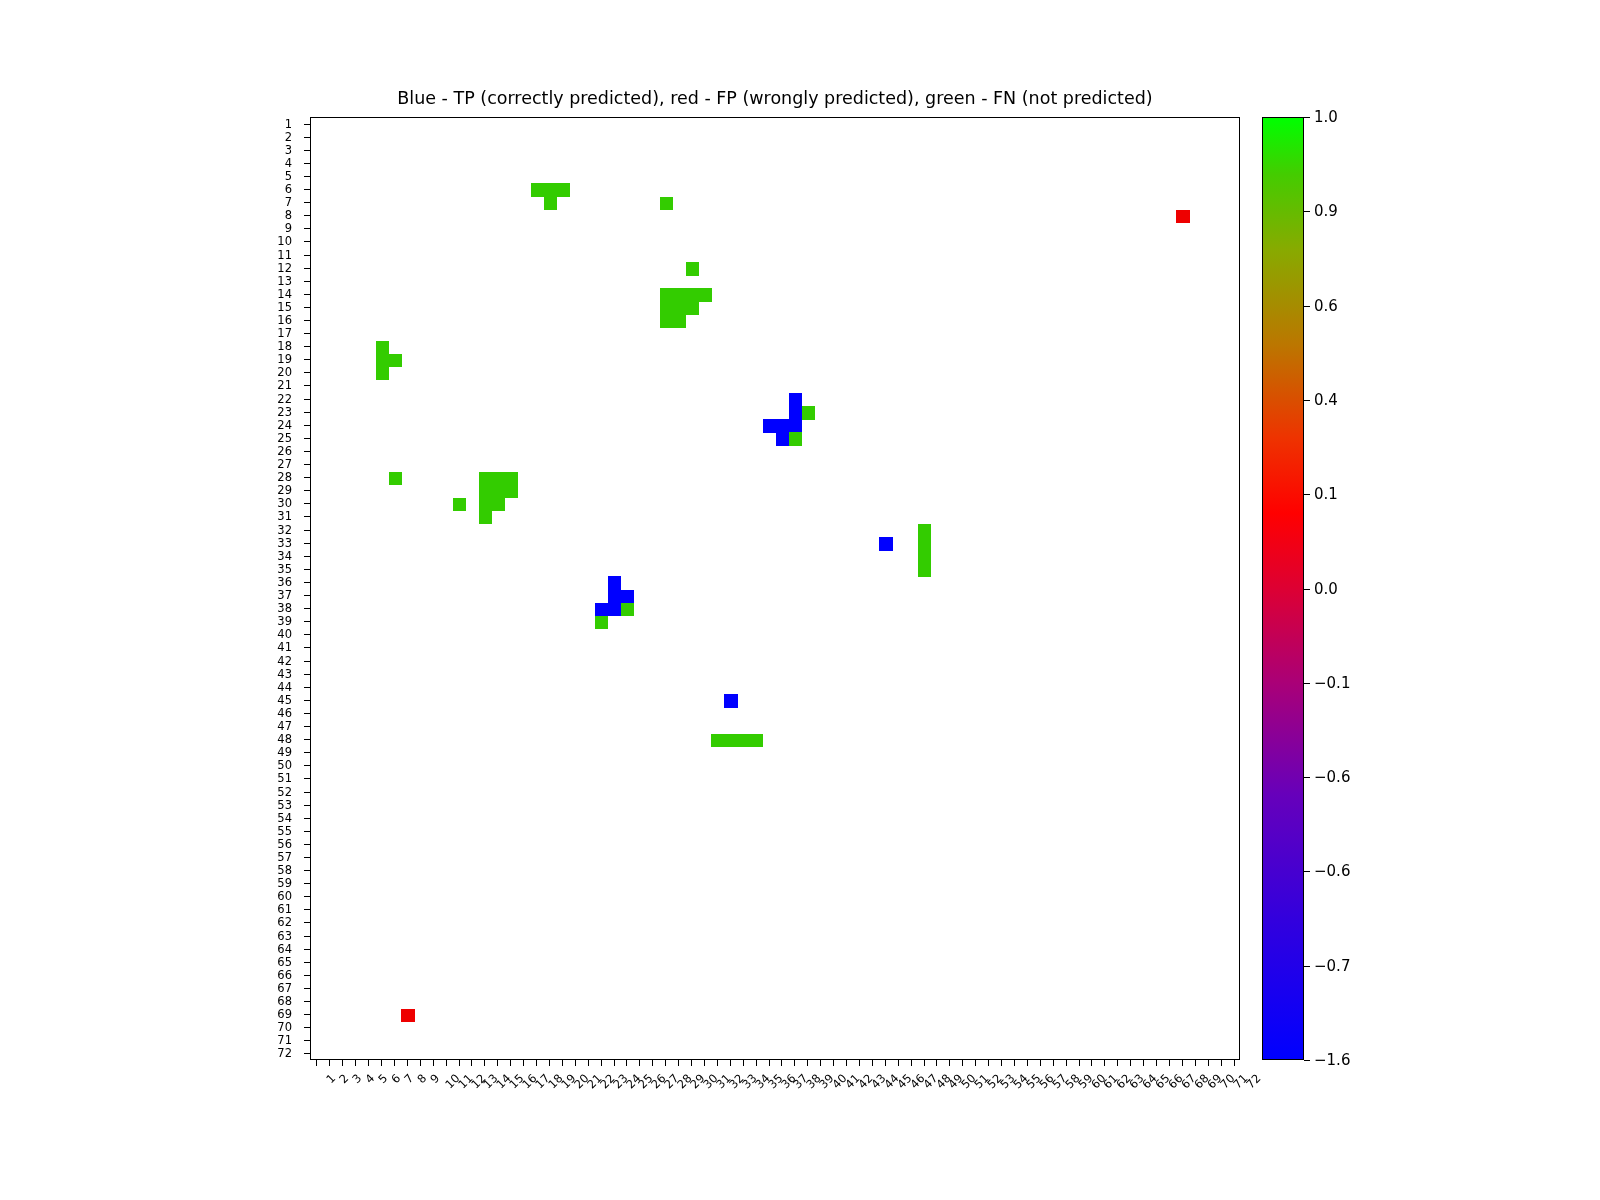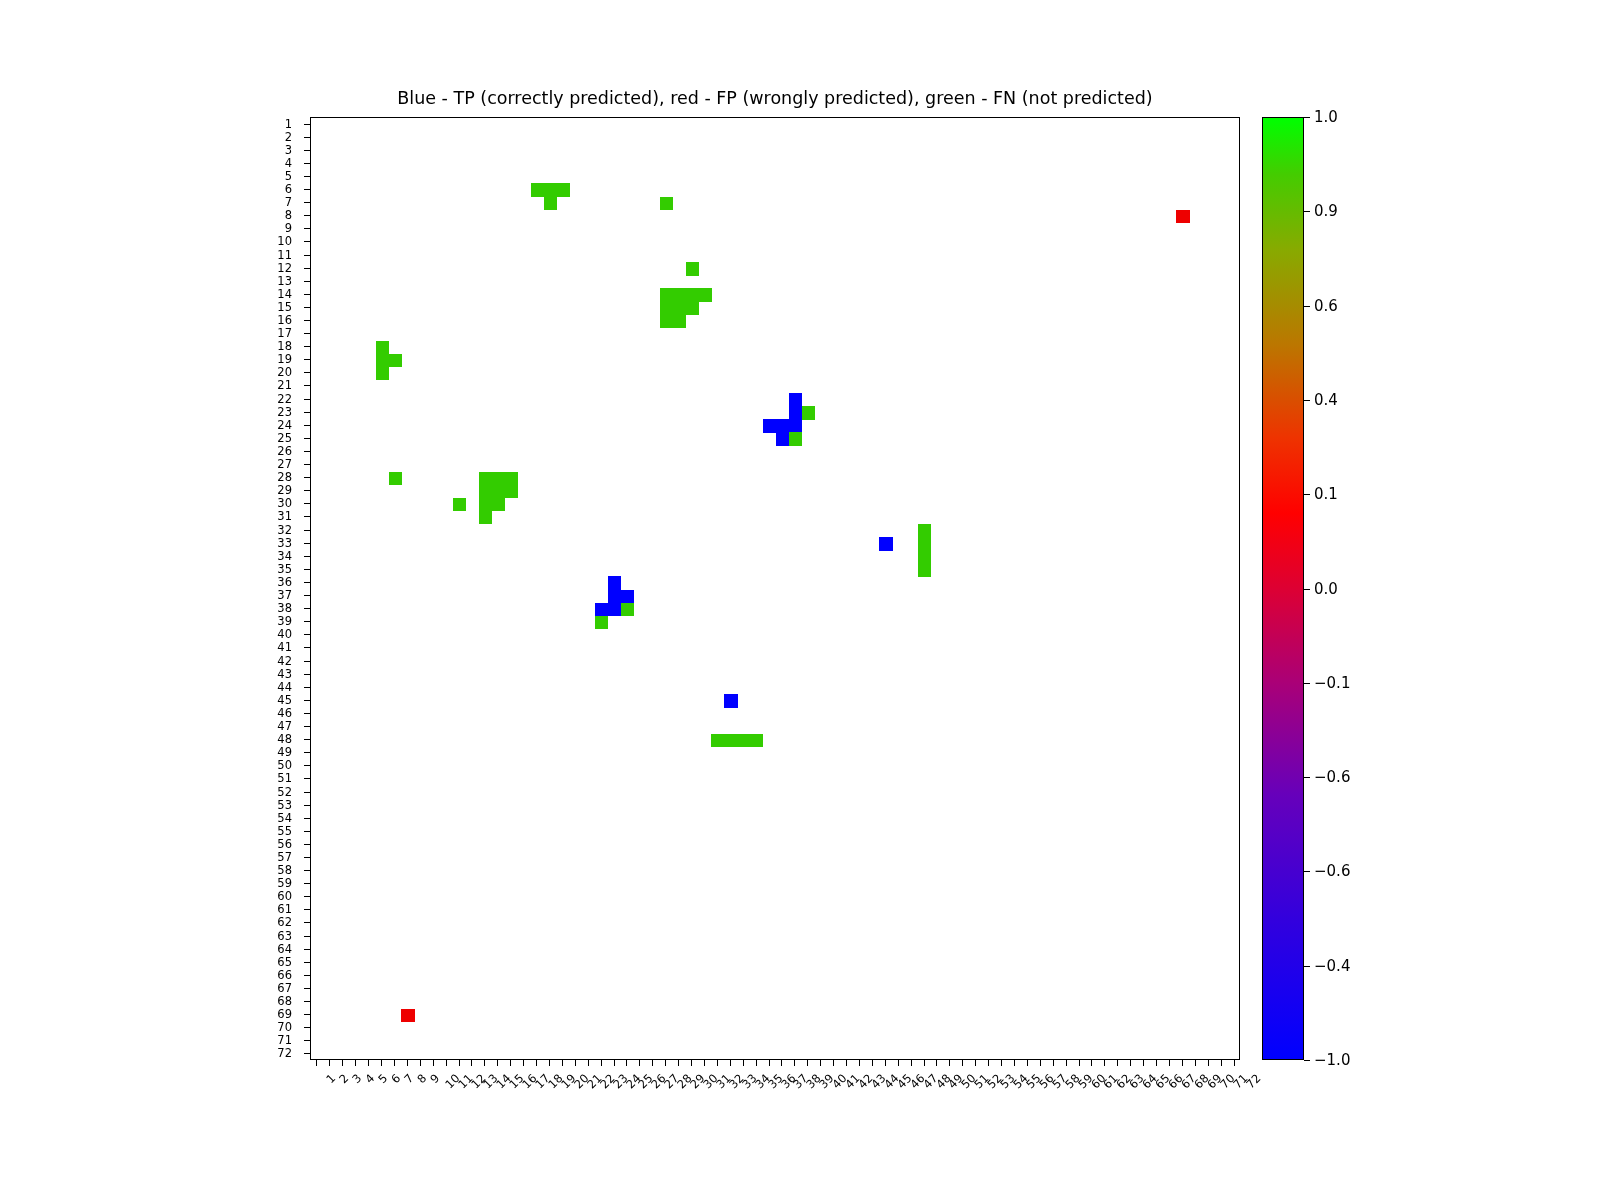--- a/index.html
+++ b/index.html
@@ -527,16 +527,16 @@
     <div class="cbtick-label" style="top: 377.2px;">0.1</div>
     <div class="cbtick-mark" style="top: 471.5px;"></div>
     <div class="cbtick-label" style="top: 471.5px;">0.0</div>
     <div class="cbtick-mark" style="top: 565.8px;"></div>
     <div class="cbtick-label" style="top: 565.8px;">−0.1</div>
     <div class="cbtick-mark" style="top: 660.1px;"></div>
     <div class="cbtick-label" style="top: 660.1px;">−0.6</div>
     <div class="cbtick-mark" style="top: 754.4px;"></div>
     <div class="cbtick-label" style="top: 754.4px;">−0.6</div>
     <div class="cbtick-mark" style="top: 848.7px;"></div>
-    <div class="cbtick-label" style="top: 848.7px;">−0.4</div>
+    <div class="cbtick-label" style="top: 848.7px;">−0.7</div>
     <div class="cbtick-mark" style="top: 943px;"></div>
-    <div class="cbtick-label" style="top: 943px;">−1.0</div>
+    <div class="cbtick-label" style="top: 943px;">−1.6</div>
   </div>
 
 </body></html>

